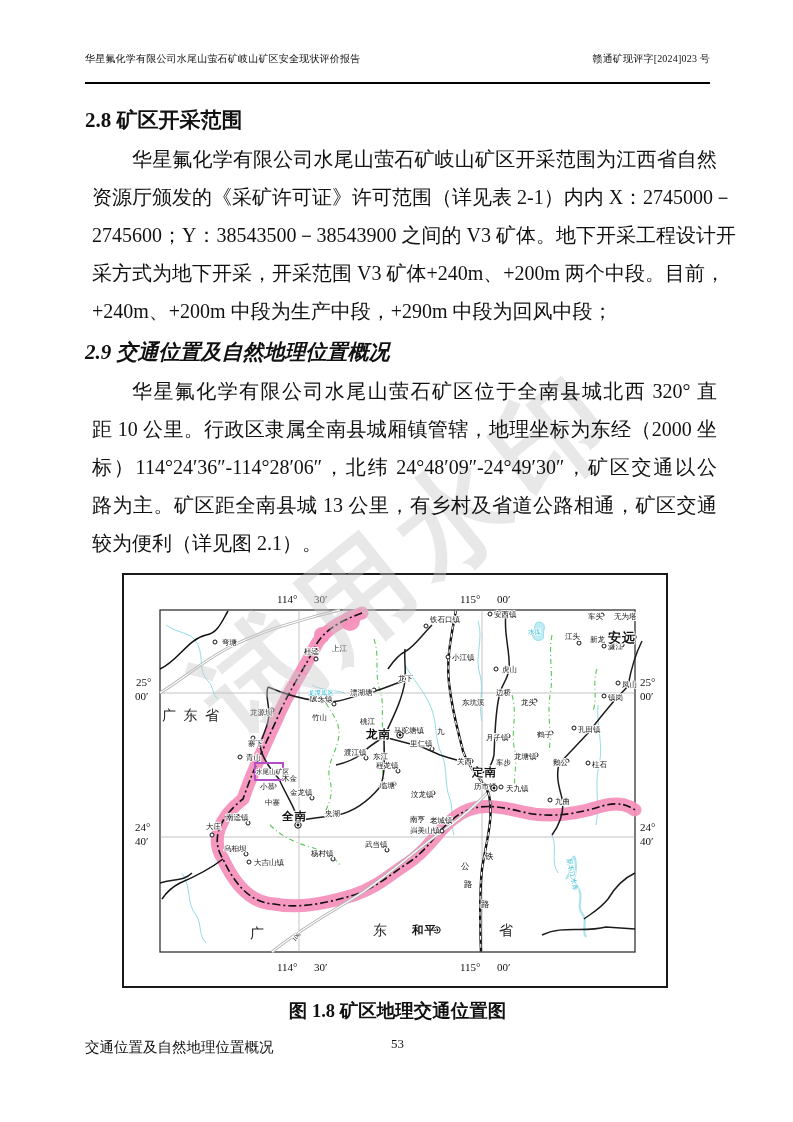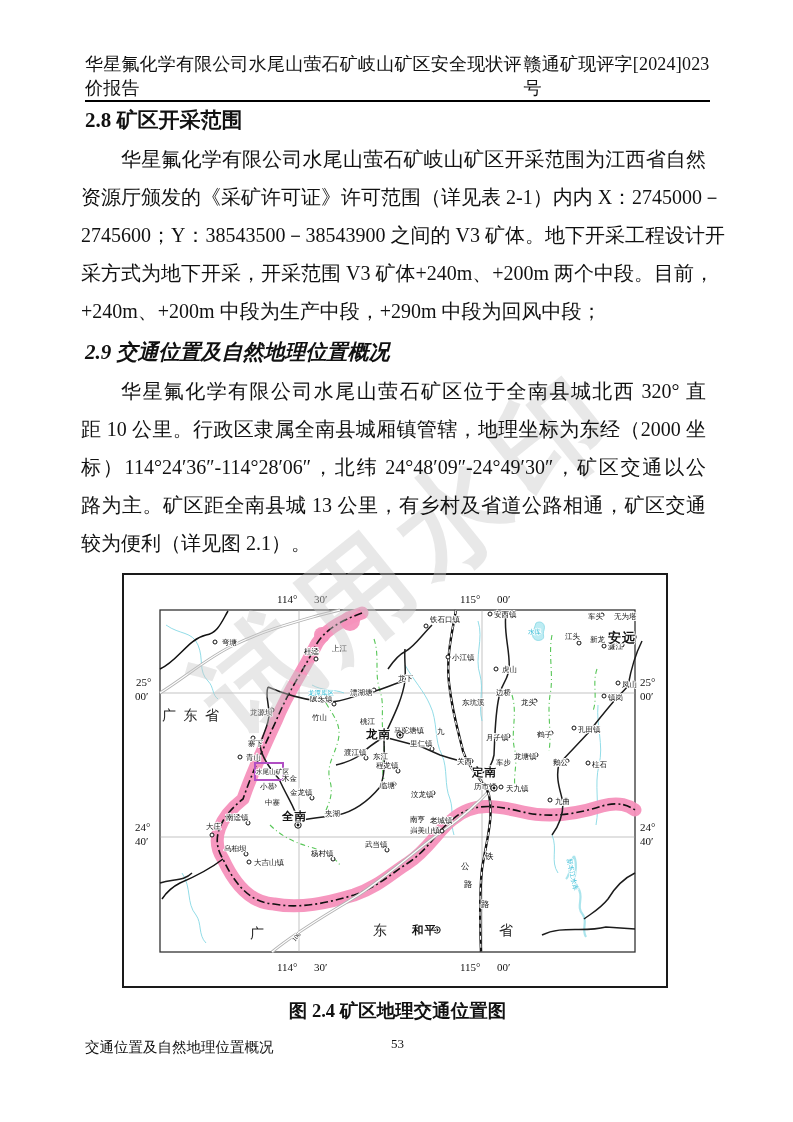--- a/index.html
+++ b/index.html
@@ -1,23 +1,23 @@
 <!DOCTYPE html>
 <html><head>
 <meta charset="utf-8">
 <style>
   html,body{margin:0;padding:0;background:#888;}
   #page{position:relative;width:793px;height:1122px;background:#ffffff;margin:0 auto;
         font-family:"Liberation Serif","DejaVu Serif",serif;color:#111;overflow:hidden;}
   
   #header{position:absolute;left:85px;top:52px;width:625px;display:flex;justify-content:space-between;
-          font-size:18px;letter-spacing:.2px;padding-bottom:0;border-bottom:2px solid #000;z-index:3;}
+          font-size:10px;letter-spacing:.2px;padding-bottom:16px;border-bottom:2px solid #000;z-index:3;}
   
   .h2{position:absolute;left:85px;width:625px;font-size:21px;font-weight:bold;z-index:3;}
-  .para{position:absolute;left:81px;width:625px;z-index:3;}
+  .para{position:absolute;left:92px;width:625px;z-index:3;}
   .pline{font-size:20px;line-height:38px;height:38px;white-space:nowrap;text-align:justify;text-align-last:justify;overflow:visible;}
   .pline.first{text-indent:40px;}
   .pline.last{text-align:left;text-align-last:left;}
   
   #watermark{position:absolute;left:60px;top:478px;width:700px;text-align:center;
              font-size:112px;font-weight:bold;color:#c9c9c9;opacity:.42;letter-spacing:14px;
              transform:rotate(-39deg);z-index:2;pointer-events:none;white-space:nowrap;}
   
   #figure{position:absolute;left:122px;top:573px;z-index:1;}
   #caption{position:absolute;left:85px;top:998px;width:625px;text-align:center;
@@ -295,18 +295,18 @@
           <text x="339" y="296" class="t-road">公</text>
           <text x="342" y="314" class="t-road">路</text>
           <text x="363" y="286" class="t-road">铁</text>
           <text x="359" y="334" class="t-road">路</text>
           <text x="173" y="369" class="t-route" transform="rotate(-52 173 369)">106</text>
           <text x="134" y="201" class="t-mine">水尾山矿区</text>
         </g>
     </svg>
   </div>
 
-  <div id="caption">图 2.4 矿区地理交通位置图</div>
+  <div id="caption">图 1.8 矿区地理交通位置图</div>
 
   <div id="footer-company">交通位置及自然地理位置概况</div>
   <div id="footer-page">53</div>
 
 </div>
 
 </body></html>

